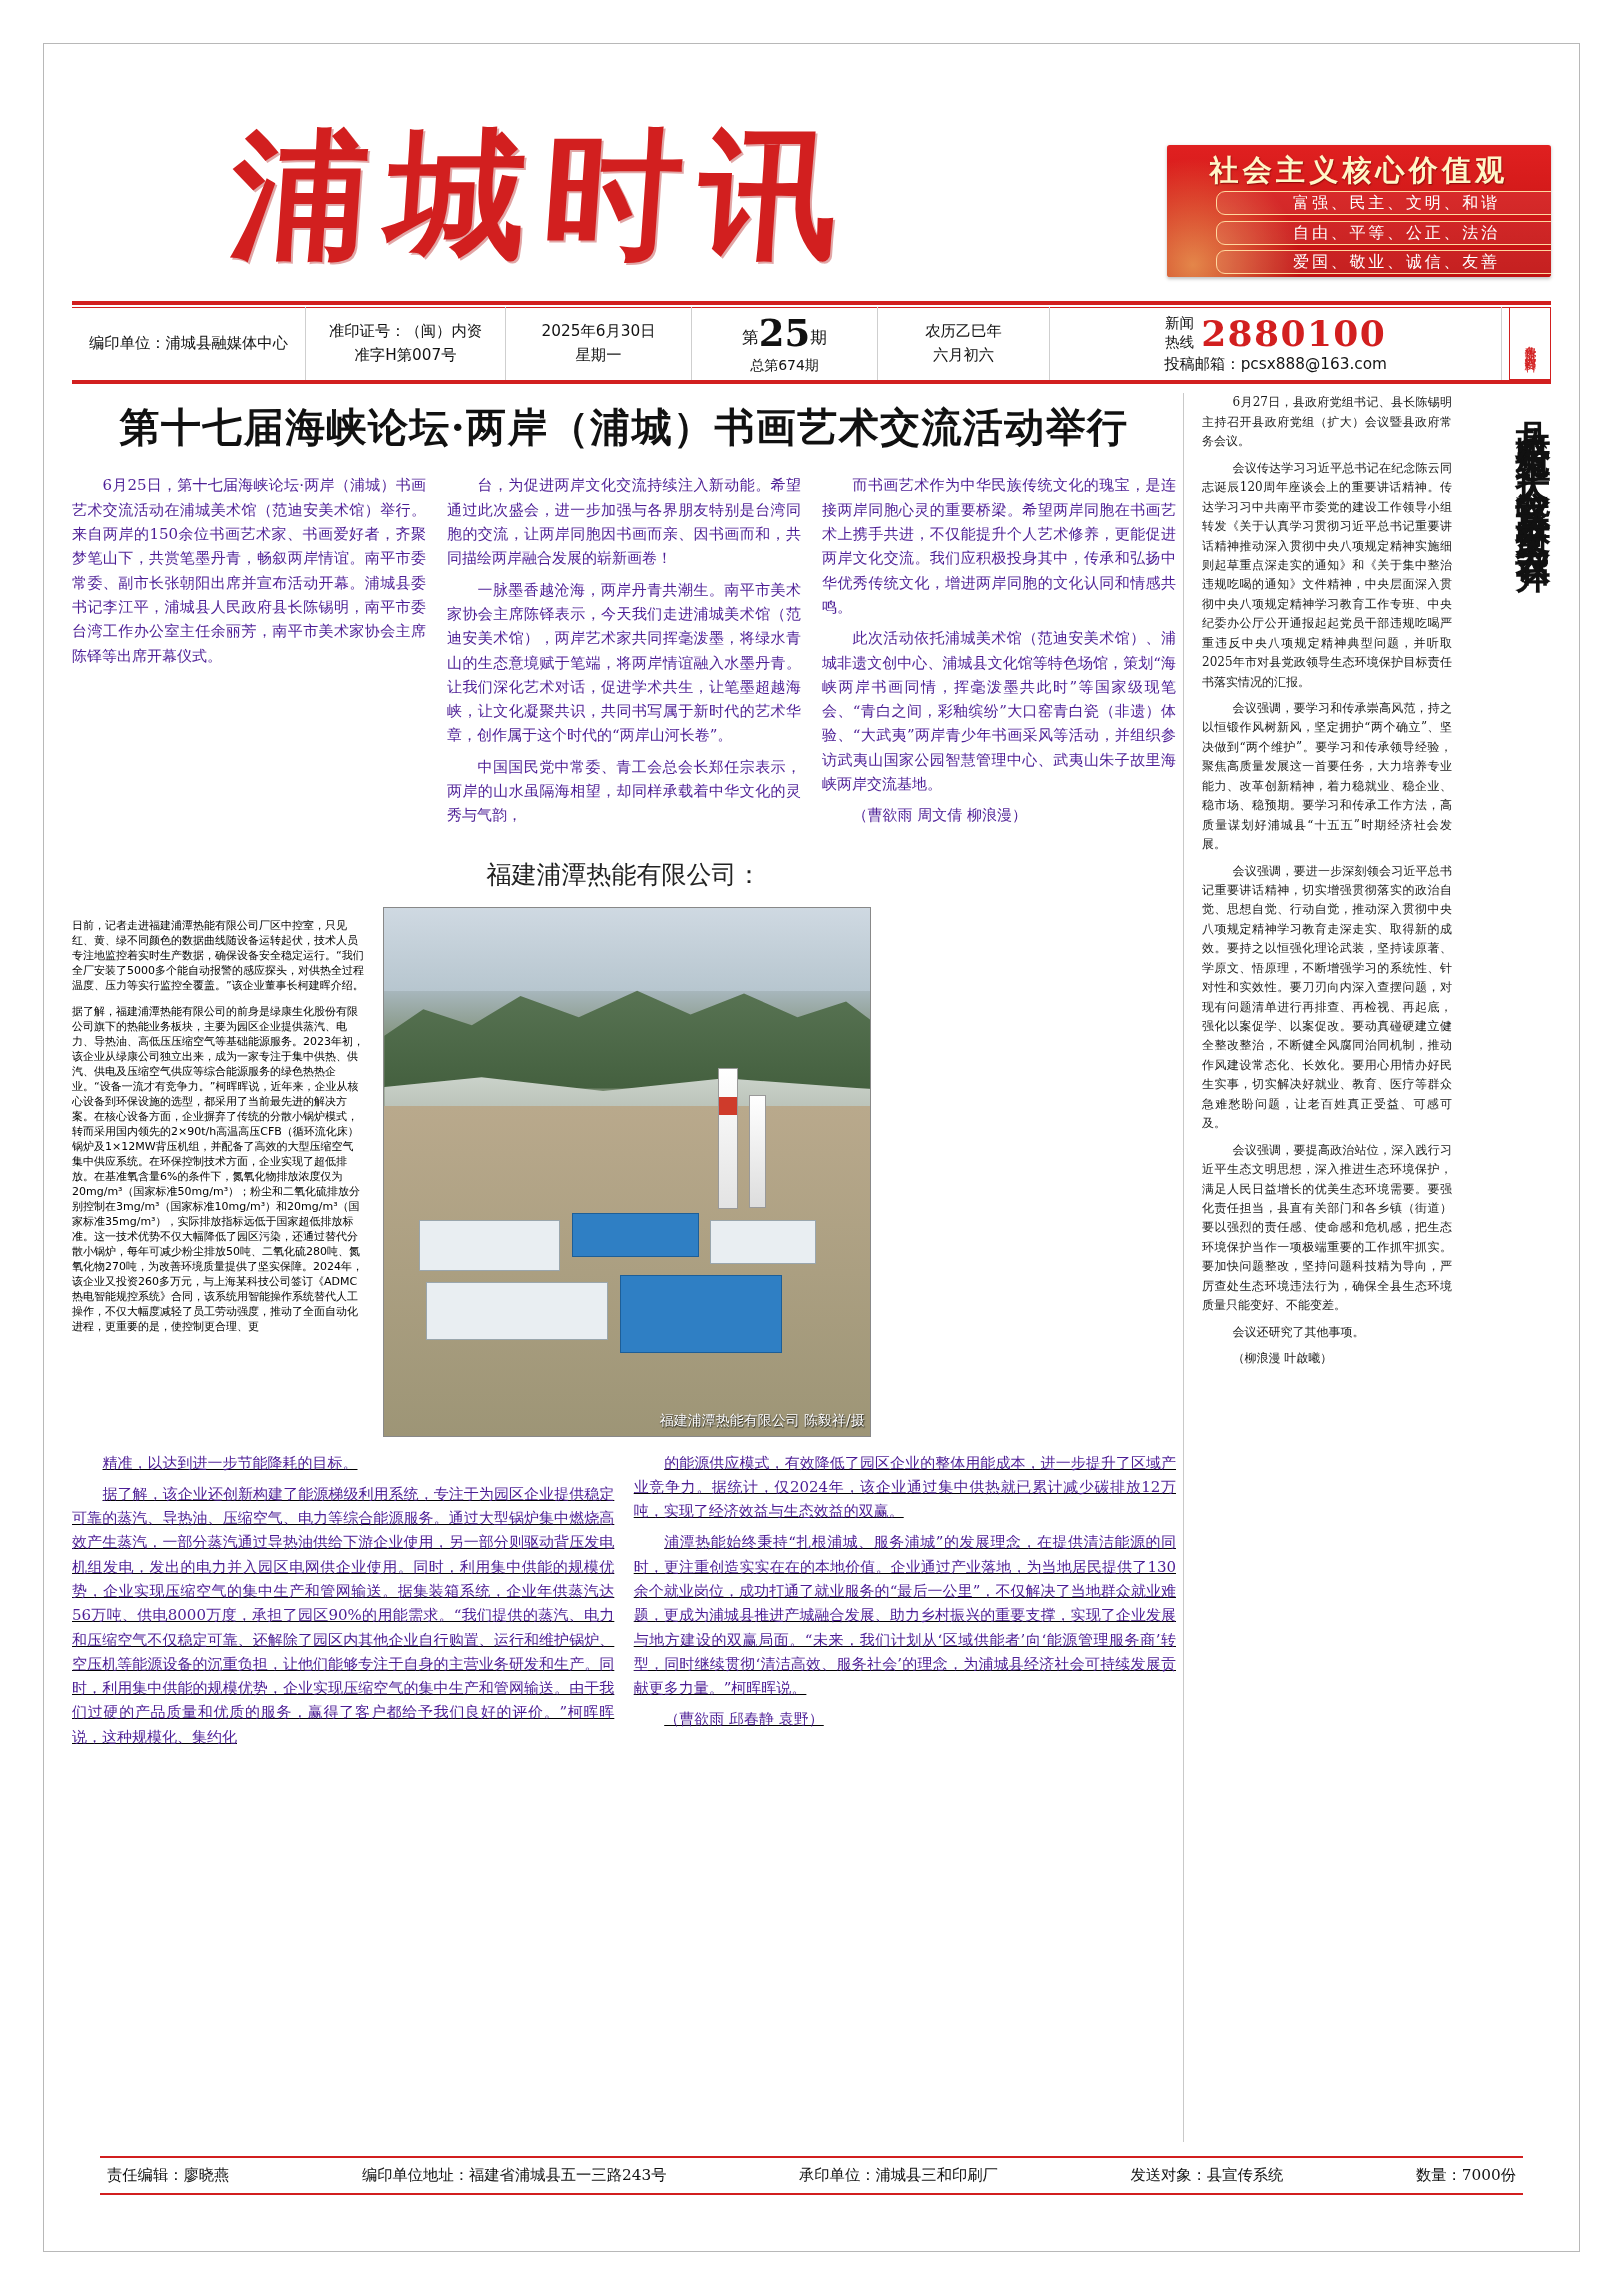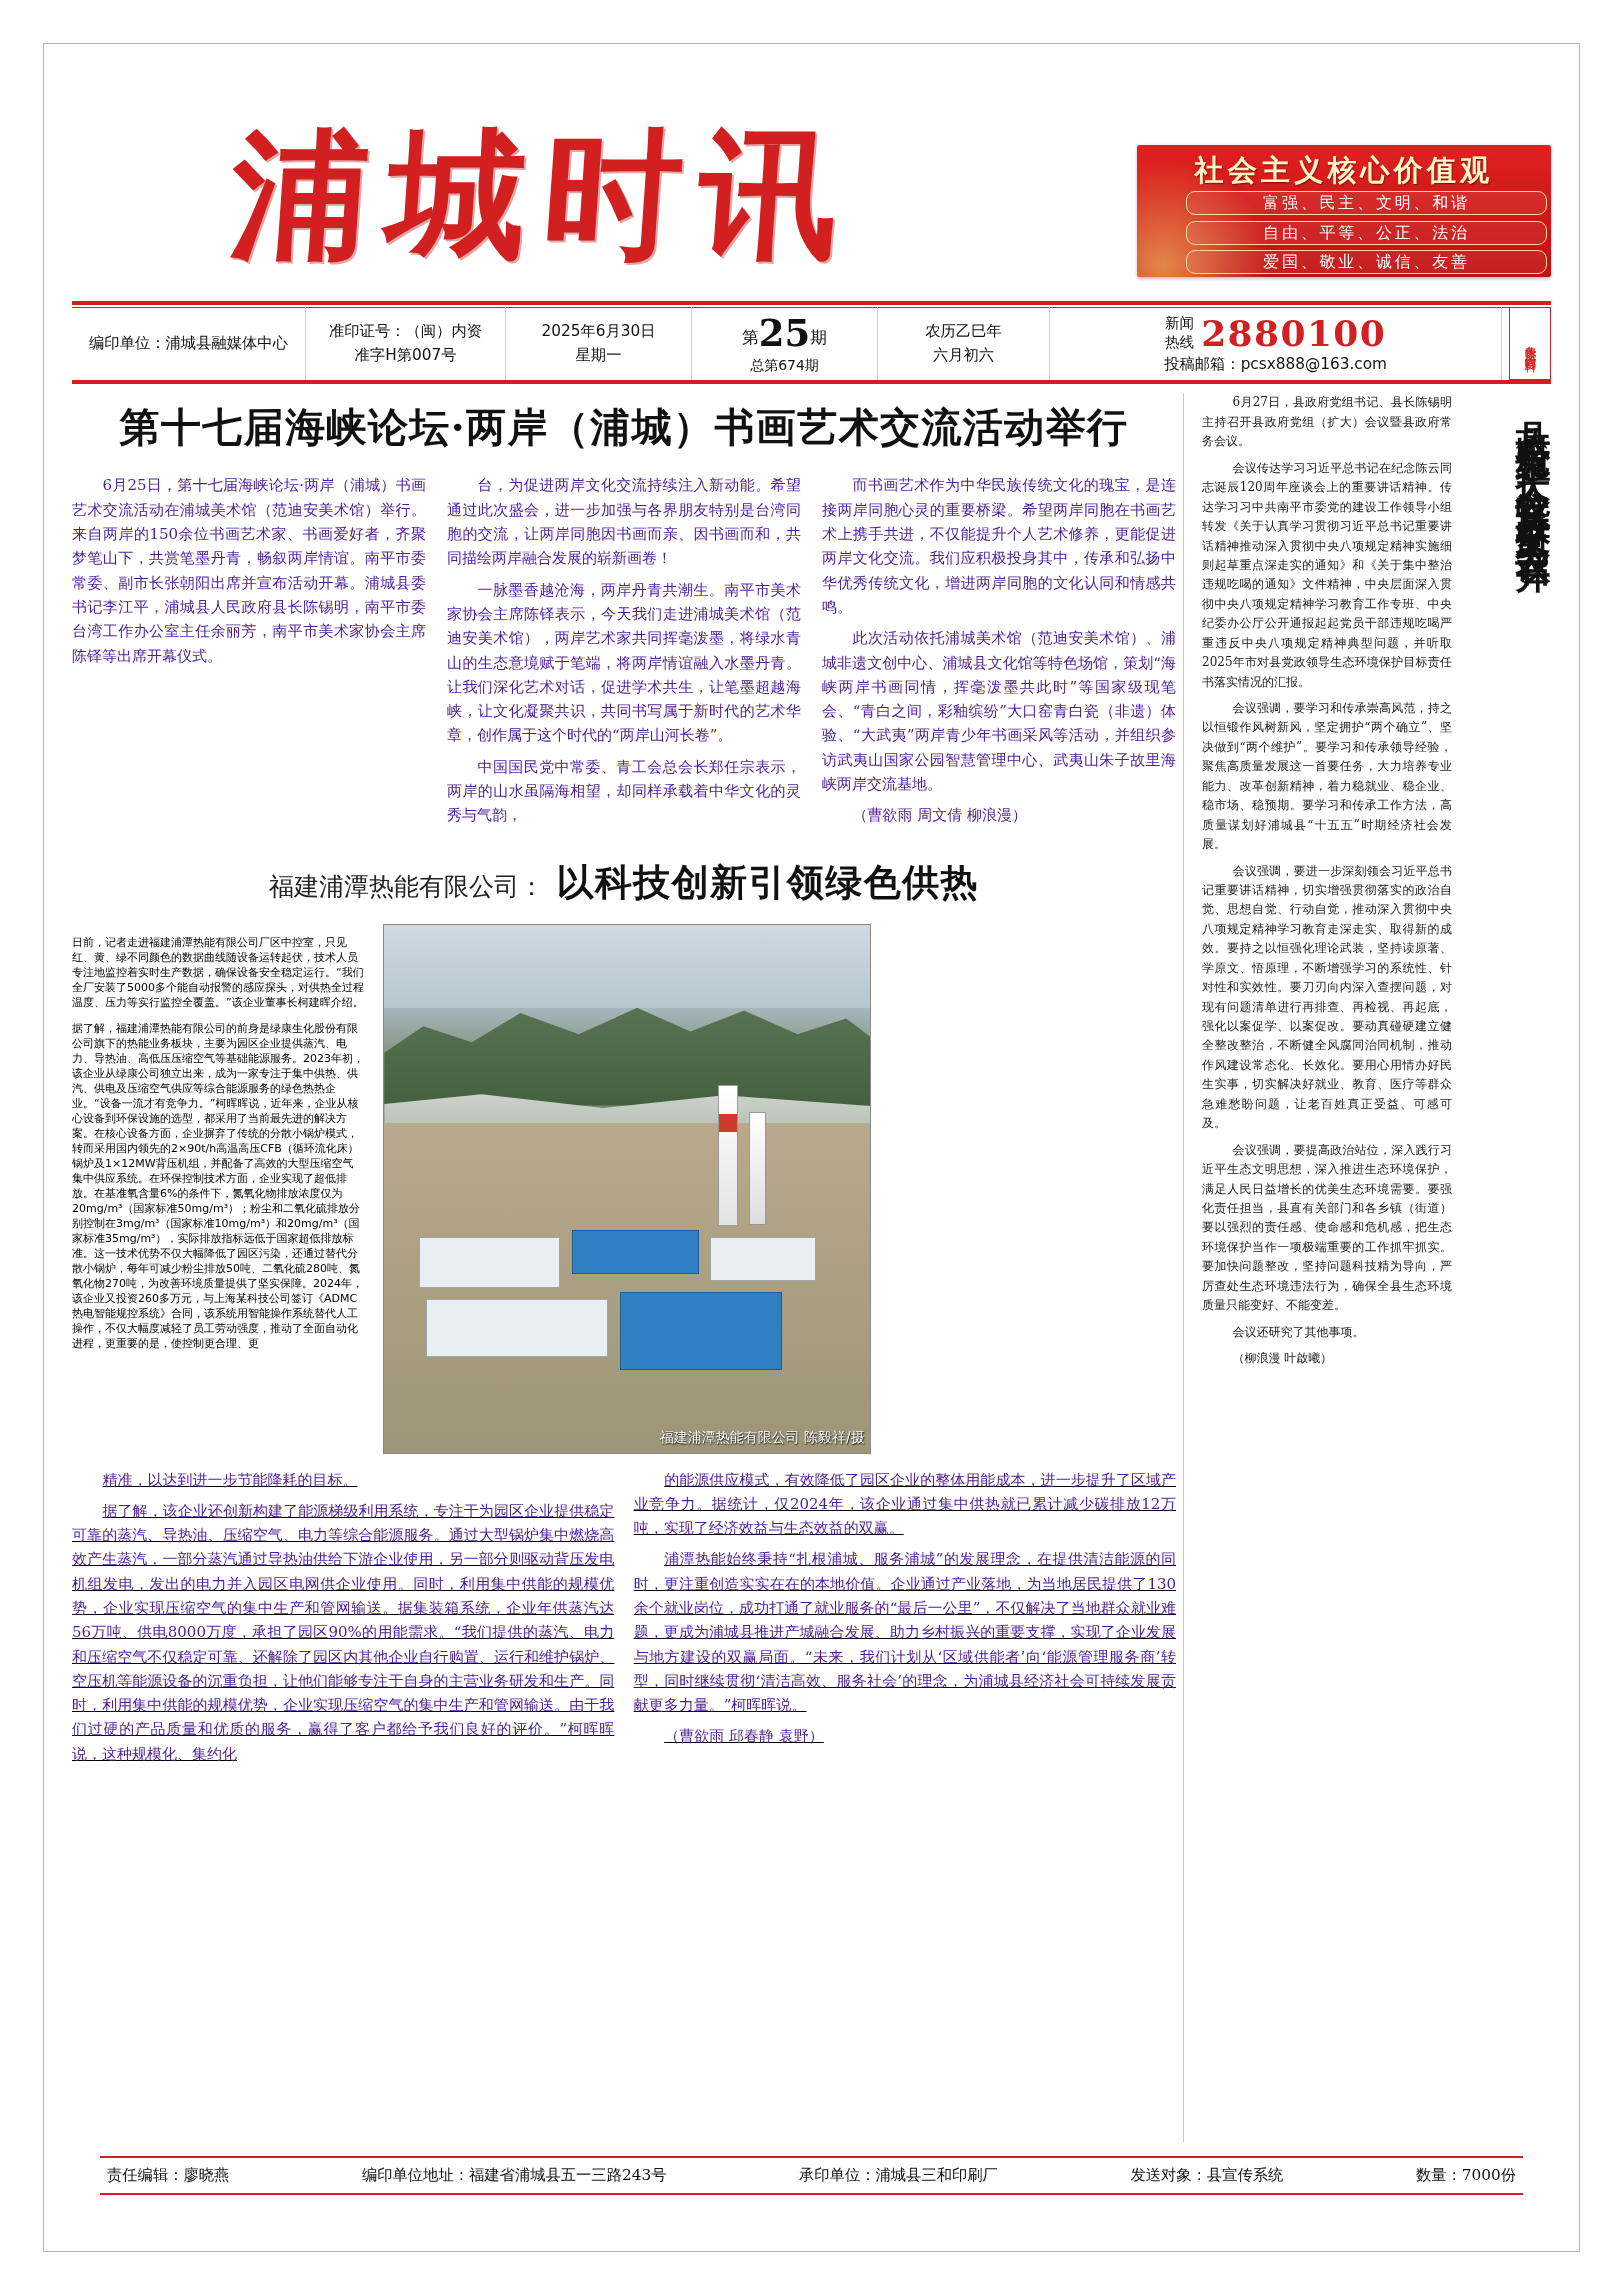--- a/index.html
+++ b/index.html
@@ -18,21 +18,21 @@
   .masthead{position:relative;height:229px;}
   .logo{
     position:absolute;left:160px;top:42px;width:764px;height:160px;
     color:#d21f1f;font-family:"DejaVu Serif","Liberation Serif",serif;
     font-size:139px;font-weight:bold;letter-spacing:16.7px;
     white-space:nowrap;line-height:160px;
     text-shadow:2.1px 2.1px 0 rgba(170,0,0,.35);
     transform:skewX(-4deg);
   }
   .core-box{
-    position:absolute;right:0;top:73px;width:414px;height:132px;
+    position:absolute;right:0;top:73px;width:384px;height:132px;
     background:linear-gradient(180deg,#e02020 0%,#c01010 100%);
     border-radius:2.8px;overflow:hidden;
     box-shadow:0 1.4px 3.5px rgba(0,0,0,.25);
   }
   .core-box:before{
     content:"";position:absolute;left:-28px;bottom:-42px;width:180px;height:180px;
     background:radial-gradient(circle at 30% 70%, rgba(255,230,120,.55), rgba(255,200,60,0) 60%);
   }
   .core-title{
     position:absolute;left:0;top:5.6px;width:100%;text-align:center;
@@ -225,21 +225,20 @@
           <div class="col">
             <p>而书画艺术作为中华民族传统文化的瑰宝，是连接两岸同胞心灵的重要桥梁。希望两岸同胞在书画艺术上携手共进，不仅能提升个人艺术修养，更能促进两岸文化交流。我们应积极投身其中，传承和弘扬中华优秀传统文化，增进两岸同胞的文化认同和情感共鸣。</p>
             <p>此次活动依托浦城美术馆（范迪安美术馆）、浦城非遗文创中心、浦城县文化馆等特色场馆，策划“海峡两岸书画同情，挥毫泼墨共此时”等国家级现笔会、“青白之间，彩釉缤纷”大口窑青白瓷（非遗）体验、“大武夷”两岸青少年书画采风等活动，并组织参访武夷山国家公园智慧管理中心、武夷山朱子故里海峡两岸交流基地。</p>
             <p class="byline">（曹欲雨 周文倩 柳浪漫）</p>
           </div>
         </div>
 
         <div class="sec2">
           <div class="sec2head">
             <div class="small">福建浦潭热能有限公司：</div>
-            <div class="big">以科技创新引领绿色供热</div>
           </div>
 
           <div class="sec2body">
             <div class="c1">
               <p>日前，记者走进福建浦潭热能有限公司厂区中控室，只见红、黄、绿不同颜色的数据曲线随设备运转起伏，技术人员专注地监控着实时生产数据，确保设备安全稳定运行。“我们全厂安装了5000多个能自动报警的感应探头，对供热全过程温度、压力等实行监控全覆盖。”该企业董事长柯建晖介绍。</p>
               <p>据了解，福建浦潭热能有限公司的前身是绿康生化股份有限公司旗下的热能业务板块，主要为园区企业提供蒸汽、电力、导热油、高低压压缩空气等基础能源服务。2023年初，该企业从绿康公司独立出来，成为一家专注于集中供热、供汽、供电及压缩空气供应等综合能源服务的绿色热热企业。“设备一流才有竞争力。”柯晖晖说，近年来，企业从核心设备到环保设施的选型，都采用了当前最先进的解决方案。在核心设备方面，企业摒弃了传统的分散小锅炉模式，转而采用国内领先的2×90t/h高温高压CFB（循环流化床）锅炉及1×12MW背压机组，并配备了高效的大型压缩空气集中供应系统。在环保控制技术方面，企业实现了超低排放。在基准氧含量6%的条件下，氮氧化物排放浓度仅为20mg/m³（国家标准50mg/m³）；粉尘和二氧化硫排放分别控制在3mg/m³（国家标准10mg/m³）和20mg/m³（国家标准35mg/m³），实际排放指标远低于国家超低排放标准。这一技术优势不仅大幅降低了园区污染，还通过替代分散小锅炉，每年可减少粉尘排放50吨、二氧化硫280吨、氮氧化物270吨，为改善环境质量提供了坚实保障。2024年，该企业又投资260多万元，与上海某科技公司签订《ADMC热电智能规控系统》合同，该系统用智能操作系统替代人工操作，不仅大幅度减轻了员工劳动强度，推动了全面自动化进程，更重要的是，使控制更合理、更</p>
             </div>
             <div class="photowrap">
               <div class="photo">
                 <div class="ph-sky"></div>

